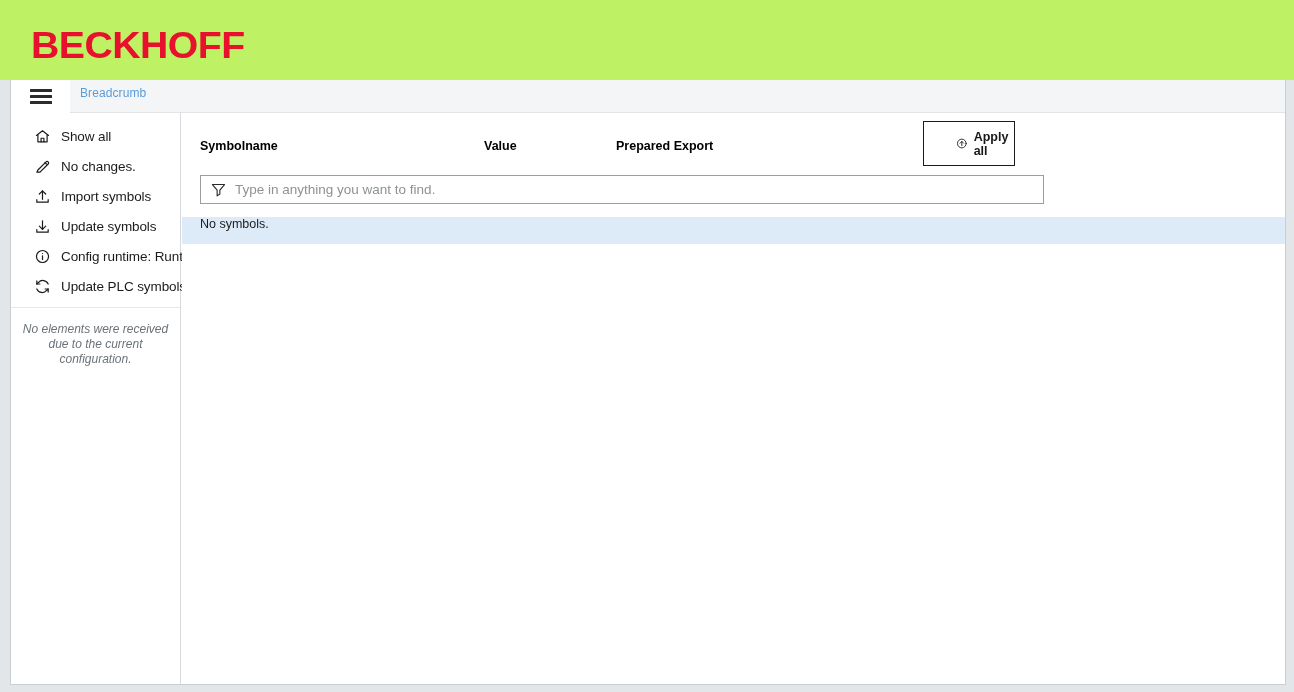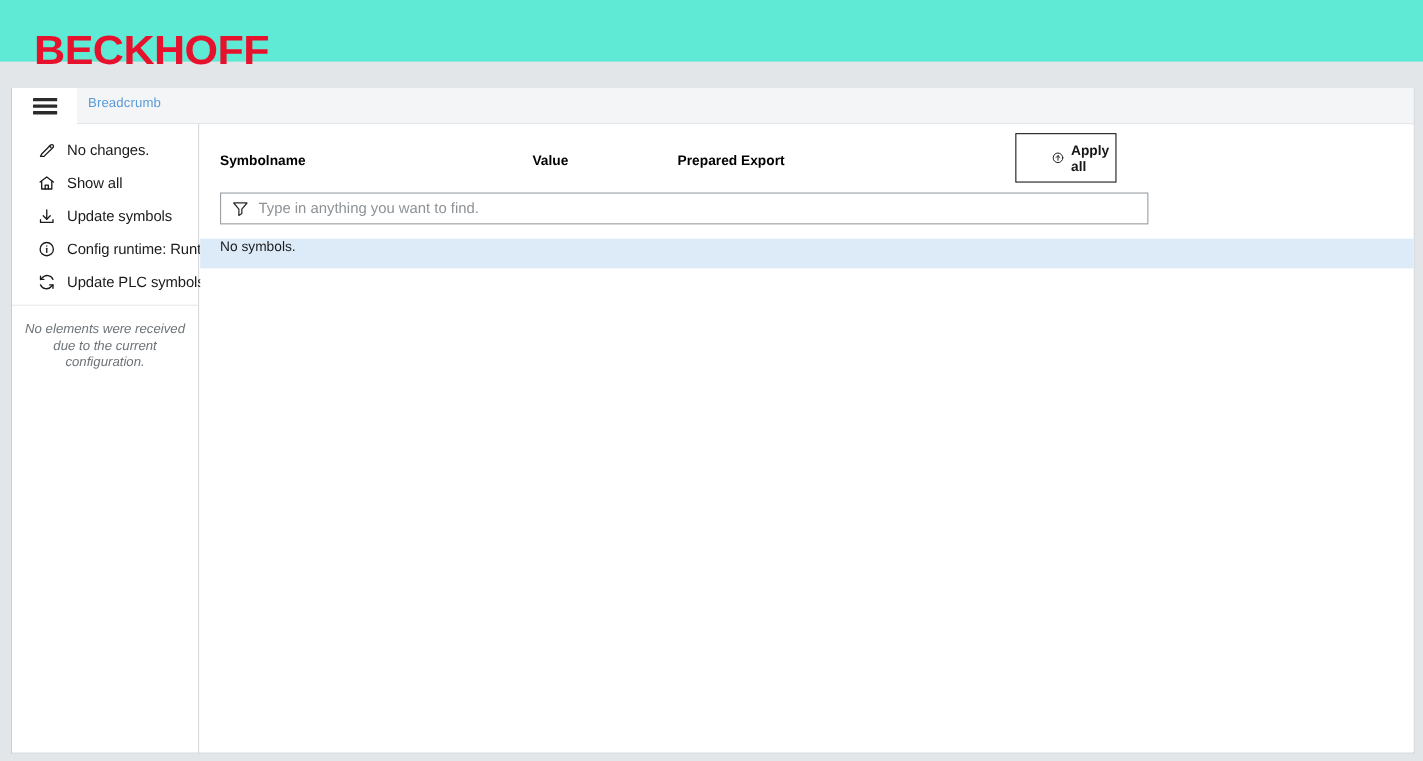--- a/index.html
+++ b/index.html
@@ -18,22 +18,22 @@
     position: relative;
     width: 1294px;
     height: 692px;
     background: #e3e6e8;
   }
 
   
   .brand-header {
     position: absolute;
     left: 0; top: 0;
-    width: 1294px; height: 56px;
-    background: #5eead4;
+    width: 1294px; height: 80px;
+    background: #bef264;
   }
   .brand-logo {
     position: absolute;
     left: 31px;
     top: 26px;
     font-family: "Liberation Sans", sans-serif;
     font-weight: bold;
     font-size: 37px;
     line-height: 40px;
     letter-spacing: -0.5px;
@@ -259,38 +259,48 @@
         </span>
       </div>
       <div class="crumb-text">Breadcrumb</div>
     </div>
 
     <div class="sidebar">
 
       <div class="side-item">
         <span class="side-ico">
           <svg width="17" height="17" viewBox="0 0 24 24" fill="none" stroke="currentColor" stroke-width="1.7" stroke-linecap="round" stroke-linejoin="round">
-            <path d="M4 20h4.5L20 8.5a2.1 2.1 0 0 0-3-3L5.5 17 4 20z"></path>
-            <path d="M15.5 6.5 17.5 8.5"></path>
-          </svg>
-        </span>
-        <span class="side-label">No changes.</span>
-      </div>
-
-      <div class="side-item">
-        <span class="side-ico">
-          <svg width="17" height="17" viewBox="0 0 24 24" fill="none" stroke="currentColor" stroke-width="1.7" stroke-linecap="round" stroke-linejoin="round">
             <path d="M3.5 10.5 12 4l8.5 6.5"></path>
             <path d="M5.5 10v9.5h13V10"></path>
             <path d="M10 19.5v-5h4v5"></path>
           </svg>
         </span>
         <span class="side-label">Show all</span>
       </div>
 
+      <div class="side-item">
+        <span class="side-ico">
+          <svg width="17" height="17" viewBox="0 0 24 24" fill="none" stroke="currentColor" stroke-width="1.7" stroke-linecap="round" stroke-linejoin="round">
+            <path d="M4 20h4.5L20 8.5a2.1 2.1 0 0 0-3-3L5.5 17 4 20z"></path>
+            <path d="M15.5 6.5 17.5 8.5"></path>
+          </svg>
+        </span>
+        <span class="side-label">No changes.</span>
+      </div>
+
+      <div class="side-item">
+        <span class="side-ico">
+          <svg width="17" height="17" viewBox="0 0 24 24" fill="none" stroke="currentColor" stroke-width="1.7" stroke-linecap="round" stroke-linejoin="round">
+            <path d="M12 16V4"></path>
+            <path d="M7.5 8.5 12 4l4.5 4.5"></path>
+            <path d="M4 16.5V20h16v-3.5"></path>
+          </svg>
+        </span>
+        <span class="side-label">Import symbols</span>
+      </div>
 
       <div class="side-item">
         <span class="side-ico">
           <svg width="17" height="17" viewBox="0 0 24 24" fill="none" stroke="currentColor" stroke-width="1.7" stroke-linecap="round" stroke-linejoin="round">
             <path d="M12 4v12"></path>
             <path d="M7.5 11.5 12 16l4.5-4.5"></path>
             <path d="M4 16.5V20h16v-3.5"></path>
           </svg>
         </span>
         <span class="side-label">Update symbols</span>

